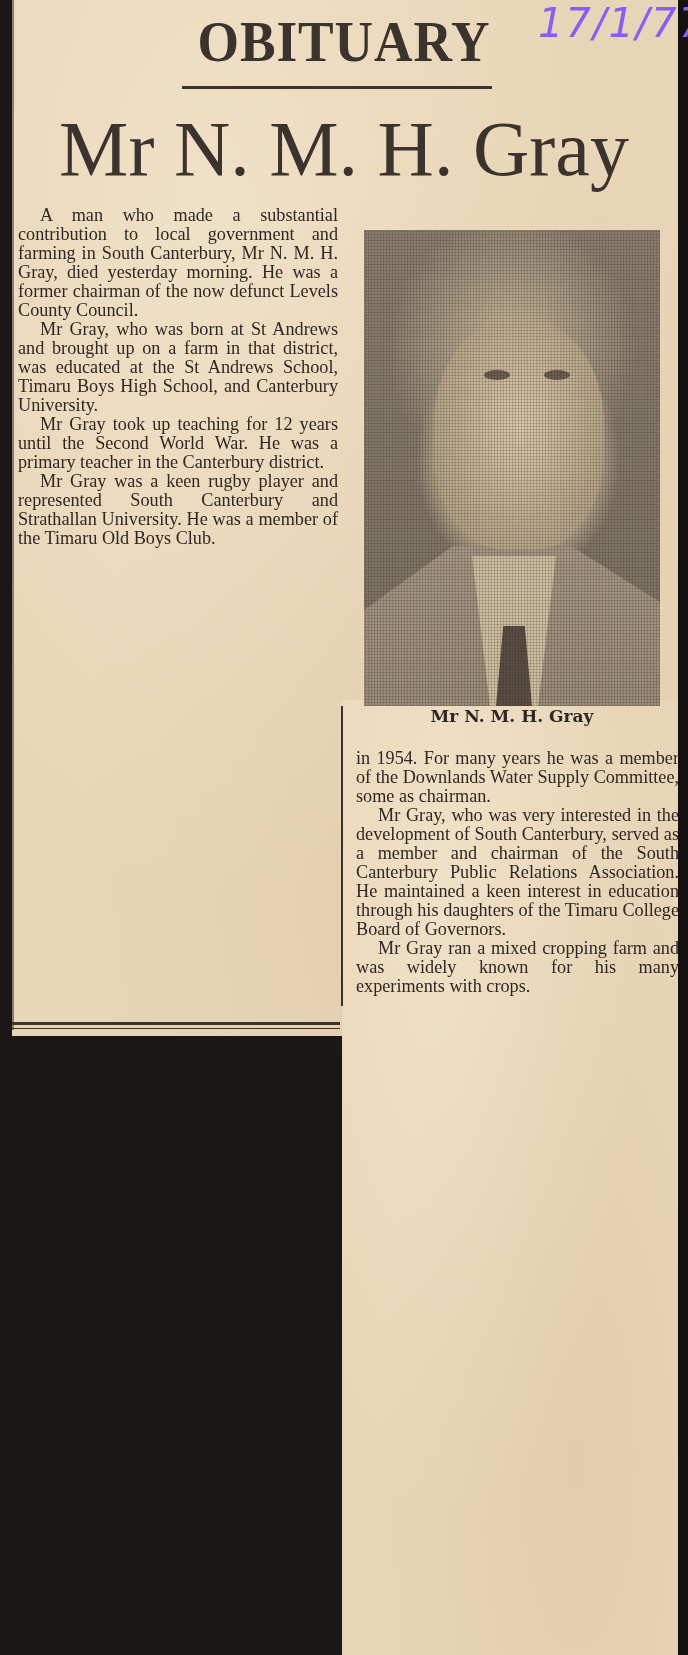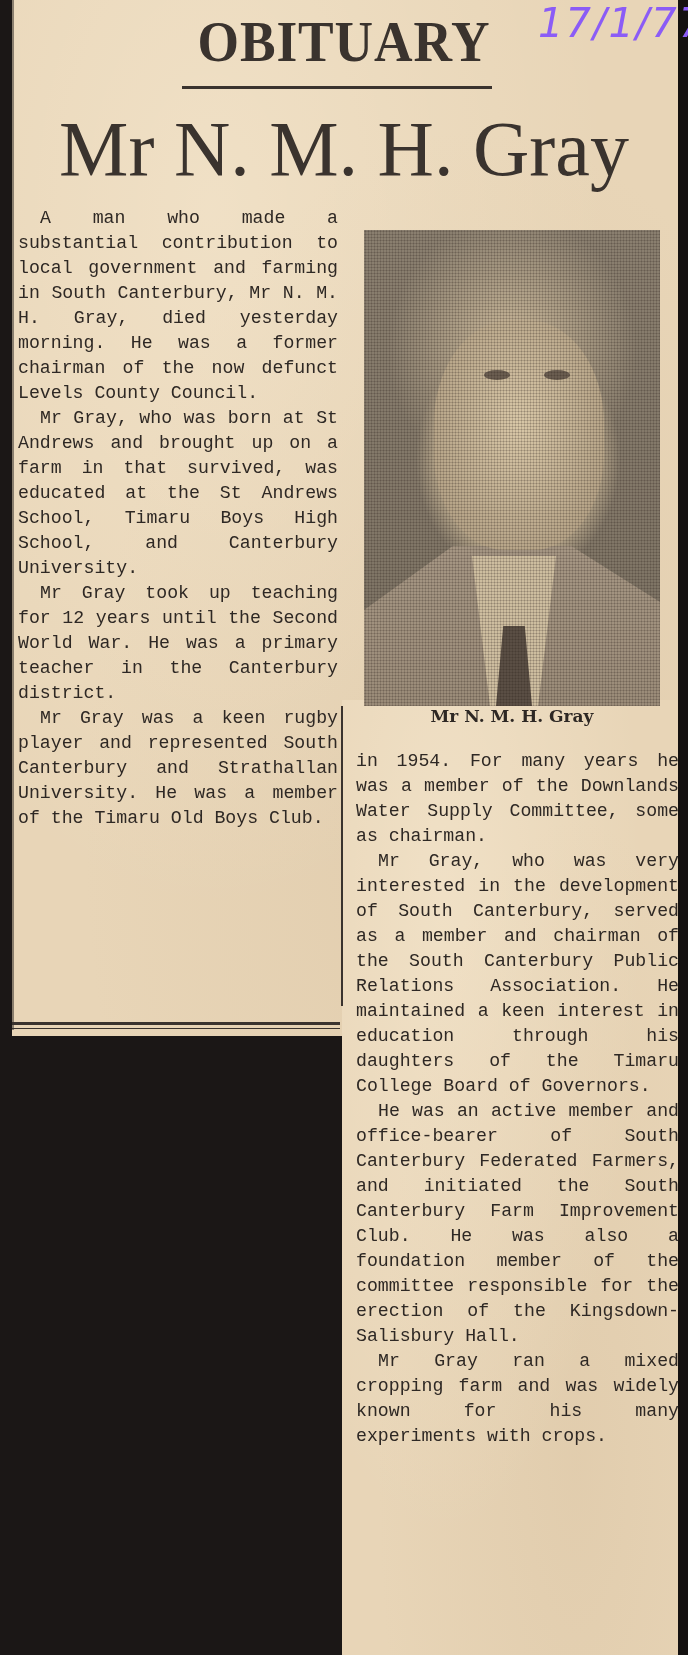--- a/index.html
+++ b/index.html
@@ -29,22 +29,22 @@
   .handwritten-date {
     position: absolute; left: 538px; top: 0px; font-family: "DejaVu Sans", sans-serif;
     font-style: italic; font-size: 40px; color: #8b5cf6; letter-spacing: 2px;
   }
   .headline {
     position: absolute; left: 0; width: 688px; top: 104px; text-align: center;
     font-family: "Liberation Serif", serif; font-size: 78px; color: #3a332e;
     letter-spacing: 0px; white-space: nowrap;
   }
   .col {
-    position: absolute; font-family: Liberation Mono, monospace; font-size: 18.2px;
-    line-height: 25px; text-align: justify; color: #2e2824;
+    position: absolute; font-family: Liberation Serif, serif; font-size: 18.2px;
+    line-height: 19px; text-align: justify; color: #2e2824;
   }
   .col p { margin: 0; text-indent: 22px; }
   .col-left { left: 18px; top: 206px; width: 320px; }
   .col-right { left: 356px; top: 749px; width: 323px; }
   .photo {
     position: absolute; left: 364px; top: 230px; width: 296px; height: 476px;
     background:
       radial-gradient(ellipse 46% 34% at 52% 48%, #d6c3a3 0%, #bfae90 55%, transparent 75%),
       radial-gradient(ellipse 60% 40% at 50% 25%, #cdbb9c 0%, transparent 70%),
       linear-gradient(180deg, #8a7f6f 0%, #7b7162 100%);
@@ -90,21 +90,21 @@
 <div class="right-edge"></div>
 <div class="left-border"></div>
 
 <div class="kicker">OBITUARY</div>
 <div class="kicker-rule"></div>
 <div class="handwritten-date">17/1/77</div>
 <div class="headline">Mr N. M. H. Gray</div>
 
 <div class="col col-left">
   <p>A man who made a substantial contribution to local government and farming in South Canterbury, Mr N. M. H. Gray, died yesterday morning. He was a former chairman of the now defunct Levels County Council.</p>
-  <p>Mr Gray, who was born at St Andrews and brought up on a farm in that survived, was educated at the St Andrews School, Timaru Boys High School, and Canterbury University.</p>
+  <p>Mr Gray, who was born at St Andrews and brought up on a farm in that district, was educated at the St Andrews School, Timaru Boys High School, and Canterbury University.</p>
   <p>Mr Gray took up teaching for 12 years until the Second World War. He was a primary teacher in the Canterbury district.</p>
   <p>Mr Gray was a keen rugby player and represented South Canterbury and Strathallan University. He was a member of the Timaru Old Boys Club.</p>
 </div>
 
 <div class="photo">
   <div class="jacket"></div>
   <div class="collar"></div>
   <div class="tie"></div>
   <div class="face"></div>
   <div class="eye" style="left:120px"></div>
@@ -112,15 +112,14 @@
 </div>
 <div class="caption">Mr N. M. H. Gray</div>
 
 <div class="divider-v"></div>
 <div class="divider-h"></div>
 <div class="divider-h2"></div>
 
 <div class="col col-right">
   <p style="text-indent:0">in 1954. For many years he was a member of the Downlands Water Supply Committee, some as chairman.</p>
   <p>Mr Gray, who was very interested in the development of South Canterbury, served as a member and chairman of the South Canterbury Public Relations Association. He maintained a keen interest in education through his daughters of the Timaru College Board of Governors.</p>
-  <p>He was an active member and office-bearer of South Canterbury Federated Farmers, and initiated the South Canterbury Farm Improvement Club. He was also a foundation member of the committee responsible for the erection of the Kingsdown-Salisbury Hall.</p>
   <p>Mr Gray ran a mixed cropping farm and was widely known for his many experiments with crops.</p>
 </div>
 
 </body></html>

